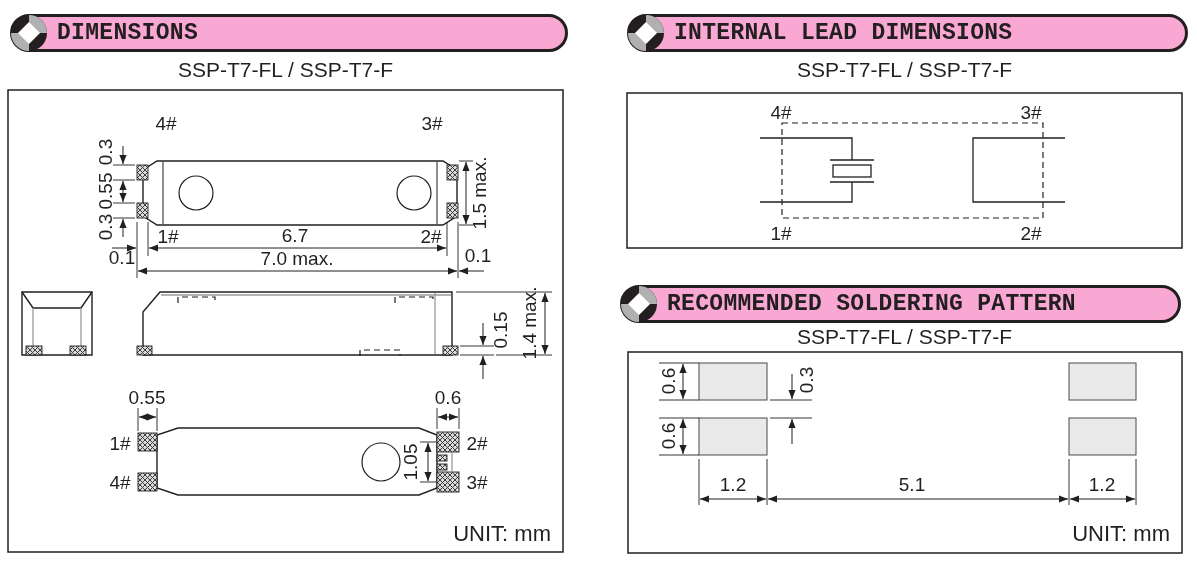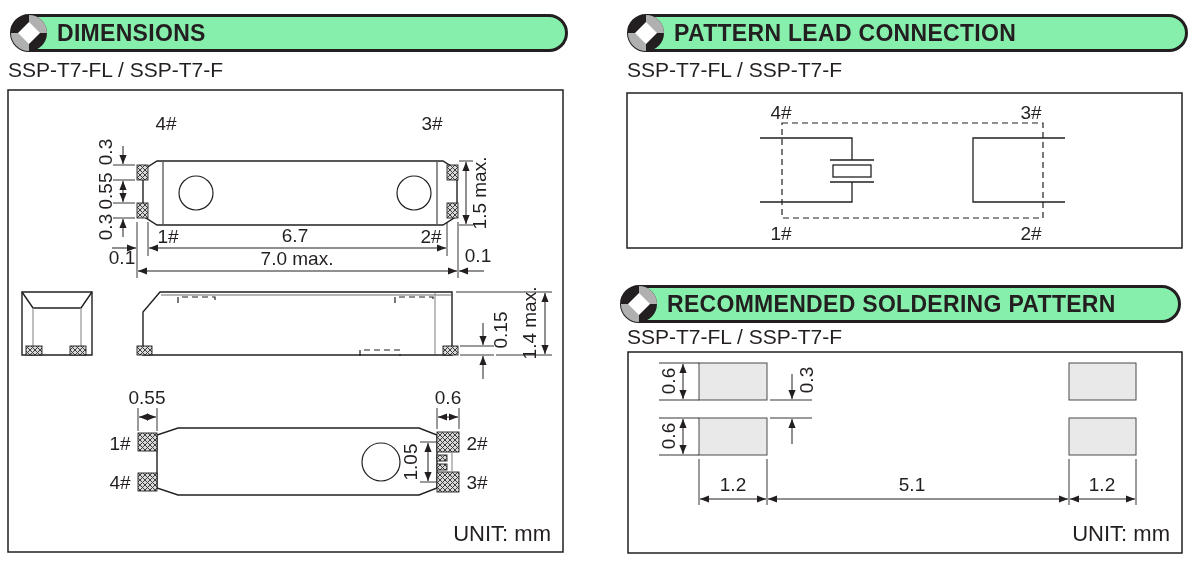--- a/index.html
+++ b/index.html
@@ -1,24 +1,24 @@
 <!DOCTYPE html>
 <html><head>
 <meta charset="utf-8">
 <style>
   html,body{margin:0;padding:0;background:#ffffff;}
   body{width:1197px;height:563px;position:relative;overflow:hidden;
        font-family:"Liberation Sans",sans-serif;color:#231f20;}
   .pill{position:absolute;box-sizing:border-box;height:38px;
-        border:3px solid #231f20;border-radius:19px;background:#86efac;
-        display:flex;align-items:center;}
+        border:3px solid #231f20;border-radius:19px;background:#f9a8d4;
+        display:flex;align-items:center;font-family:Liberation Mono, monospace;}
   .badge{width:38px;height:38px;margin-left:-3px;margin-top:0;flex-shrink:0;}
   .pill-title{font-weight:bold;font-size:23px;letter-spacing:0.3px;
         margin-left:9px;white-space:nowrap;}
-  .subtitle{position:absolute;font-size:21px;}
+  .subtitle{position:absolute;text-align:center;font-size:21px;}
   #drawing{position:absolute;left:0;top:0;}
   svg text{font-family:"Liberation Sans",sans-serif;fill:#231f20;}
   .t{font-size:19px;}
   .tu{font-size:22px;}
   .panel{fill:#fff;stroke:#231f20;stroke-width:1.5;}
   .outline{fill:#fff;stroke:#231f20;stroke-width:1.4;}
   .oline{fill:none;stroke:#231f20;stroke-width:1.4;}
   .thin{stroke:#231f20;stroke-width:1;}
   .gray{stroke:#9b9b9b;stroke-width:1.3;}
   .dash{fill:none;stroke:#231f20;stroke-width:1.2;stroke-dasharray:6 4;}
@@ -206,21 +206,21 @@
 </div>
 <div class="subtitle" style="left:8px;top:58px;width:555px">SSP-T7-FL / SSP-T7-F</div>
 
 <div class="pill" style="left:627px;top:14px;width:561px">
   <svg class="badge" viewBox="0 0 38 38">
     <circle cx="19" cy="19" r="18" fill="#231f20"></circle>
     <path d="M19,19 L19,1 A18,18 0 0 1 37,19 Z" fill="#b0b0b0"></path>
     <path d="M19,19 L19,37 A18,18 0 0 1 1,19 Z" fill="#b0b0b0"></path>
     <path d="M19,8 L30,19 L19,30 L8,19 Z" fill="#ffffff"></path>
   </svg>
-  <span class="pill-title">PATTERN LEAD CONNECTION</span>
+  <span class="pill-title">INTERNAL LEAD DIMENSIONS</span>
 </div>
 <div class="subtitle" style="left:627px;top:58px;width:555px">SSP-T7-FL / SSP-T7-F</div>
 
 <div class="pill" style="left:620px;top:285px;width:561px">
   <svg class="badge" viewBox="0 0 38 38">
     <circle cx="19" cy="19" r="18" fill="#231f20"></circle>
     <path d="M19,19 L19,1 A18,18 0 0 1 37,19 Z" fill="#b0b0b0"></path>
     <path d="M19,19 L19,37 A18,18 0 0 1 1,19 Z" fill="#b0b0b0"></path>
     <path d="M19,8 L30,19 L19,30 L8,19 Z" fill="#ffffff"></path>
   </svg>

